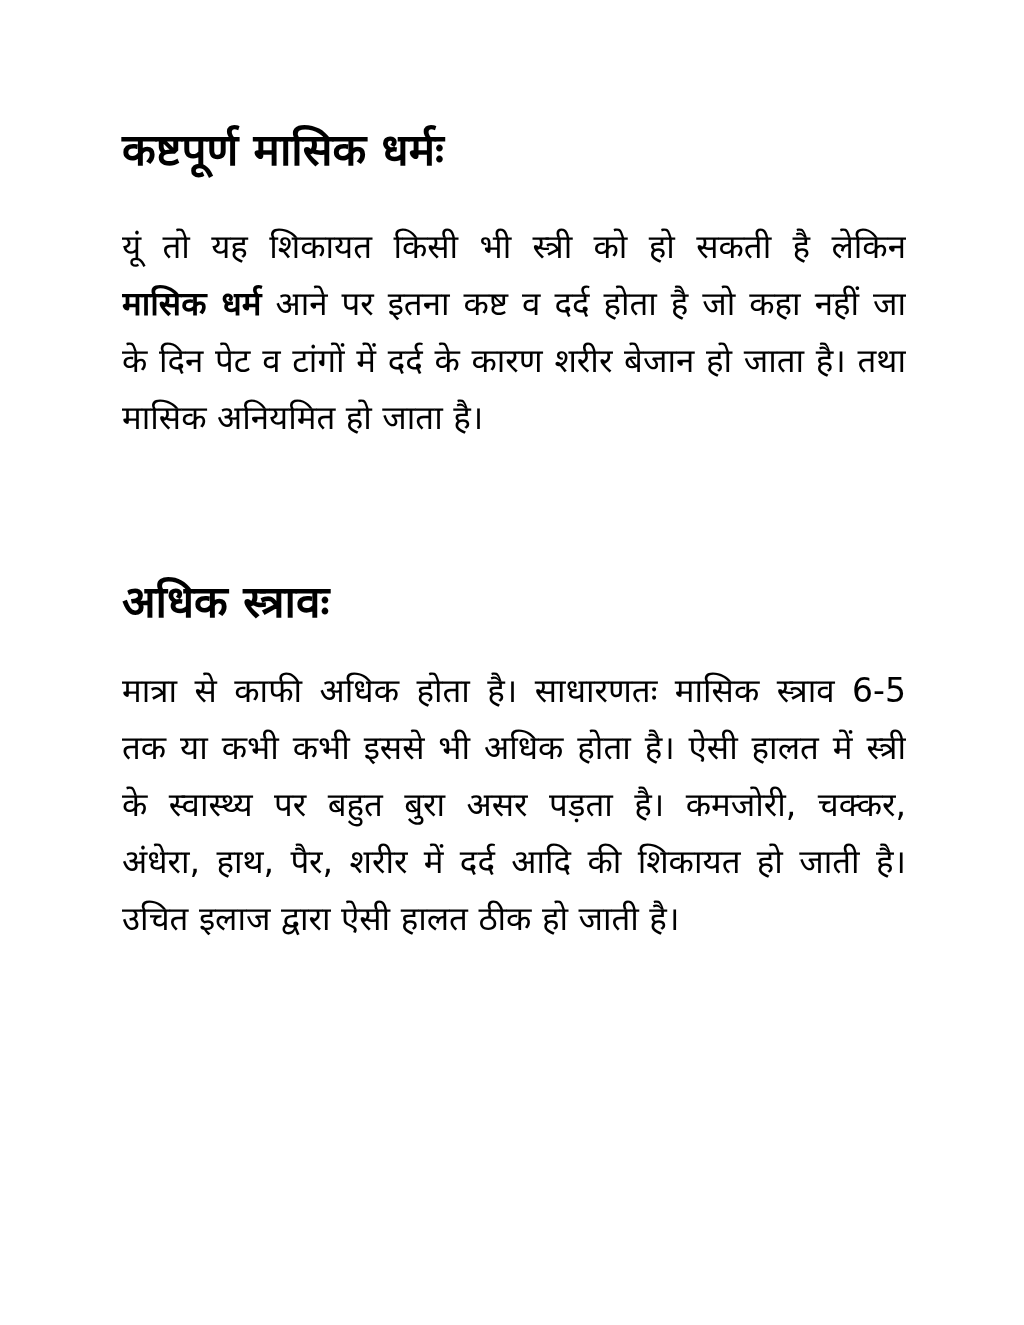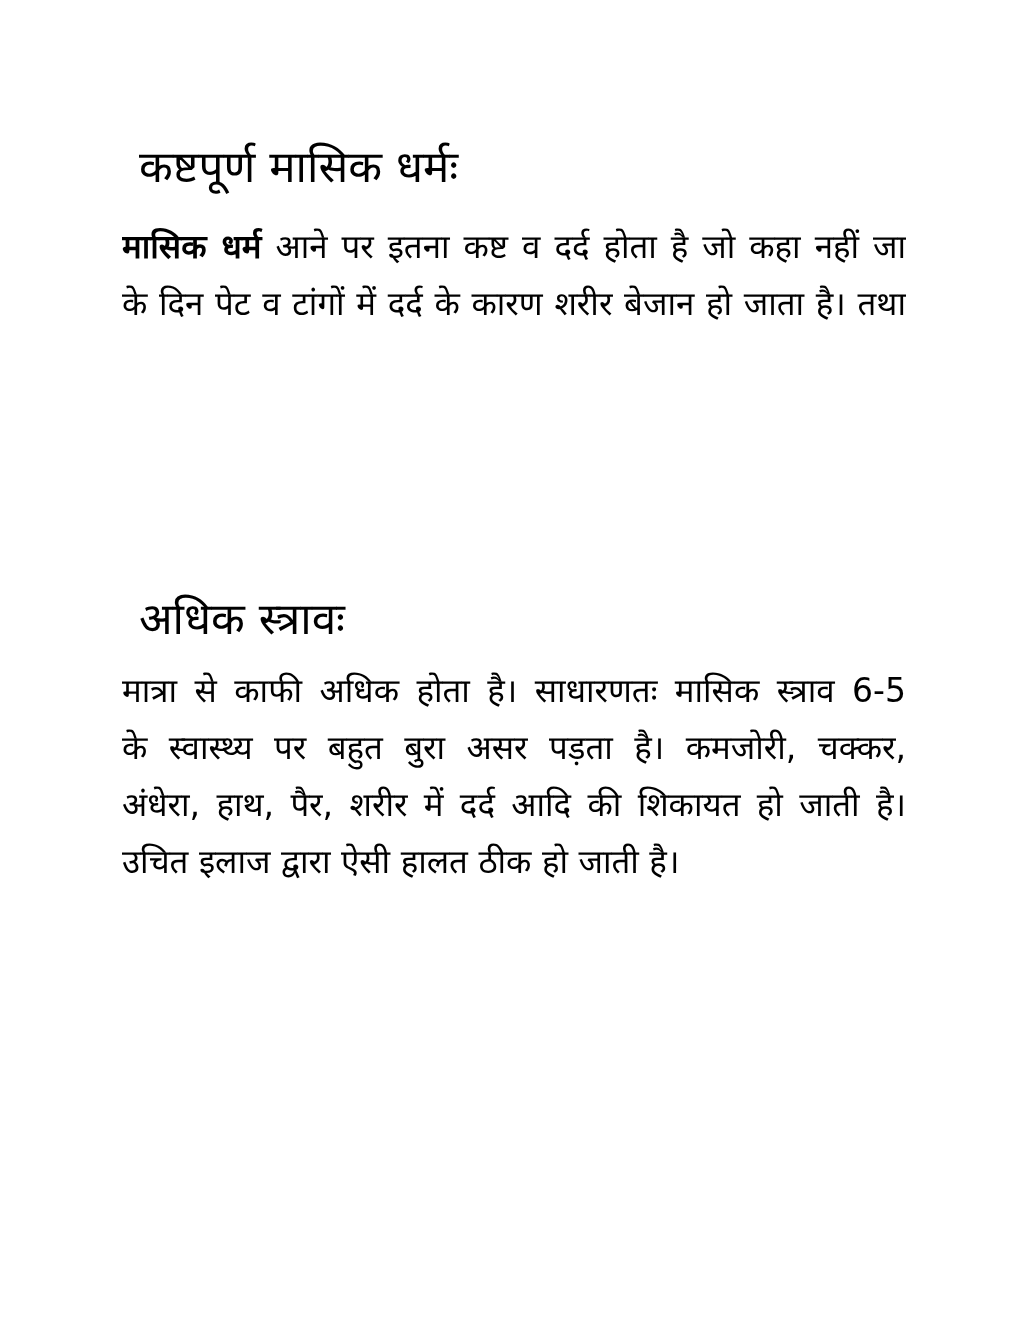--- a/index.html
+++ b/index.html
@@ -19,23 +19,23 @@
     position: absolute;
     left: 0; top: 0;
     width: 1024px;
     height: 1325px;
     background: #ffffff;
   }
   .heading {
     position: absolute;
     left: 122px;
     width: 784px;
-    margin: 17px;
+    margin: 0;
     font-size: 44px;
-    font-weight: 400;
+    font-weight: 700;
     line-height: 1.25;
     white-space: nowrap;
   }
   #heading1 { top: 122px; }
   #heading2 { top: 574px; }
   .para {
     position: absolute;
     left: 122px;
     width: 784px;
   }
@@ -59,26 +59,29 @@
   .b { font-weight: 700; }
 </style>
 </head>
 <body>
 
 <div class="page">
 
   <h1 class="heading" id="heading1">कष्टपूर्ण मासिक धर्मः</h1>
 
   <div class="para" id="para1">
+    <div class="ln j">यूं तो यह शिकायत किसी भी स्त्री को हो सकती है लेकिन</div>
     <div class="ln j"><span class="b">मासिक धर्म</span><span> आने पर इतना कष्ट व दर्द होता है जो कहा नहीं जा</span></div>
     <div class="ln j">के दिन पेट व टांगों में दर्द के कारण शरीर बेजान हो जाता है। तथा</div>
+    <div class="ln l">मासिक अनियमित हो जाता है।</div>
   </div>
 
   <h1 class="heading" id="heading2">अधिक स्त्रावः</h1>
 
   <div class="para" id="para2">
     <div class="ln j">मात्रा से काफी अधिक होता है। साधारणतः मासिक स्त्राव 6-5</div>
+    <div class="ln j">तक या कभी कभी इससे भी अधिक होता है। ऐसी हालत में स्त्री</div>
     <div class="ln j">के स्वास्थ्य पर बहुत बुरा असर पड़ता है। कमजोरी, चक्कर,</div>
     <div class="ln j">अंधेरा, हाथ, पैर, शरीर में दर्द आदि की शिकायत हो जाती है।</div>
     <div class="ln l">उचित इलाज द्वारा ऐसी हालत ठीक हो जाती है।</div>
   </div>
 
 </div>
 
 </body></html>

